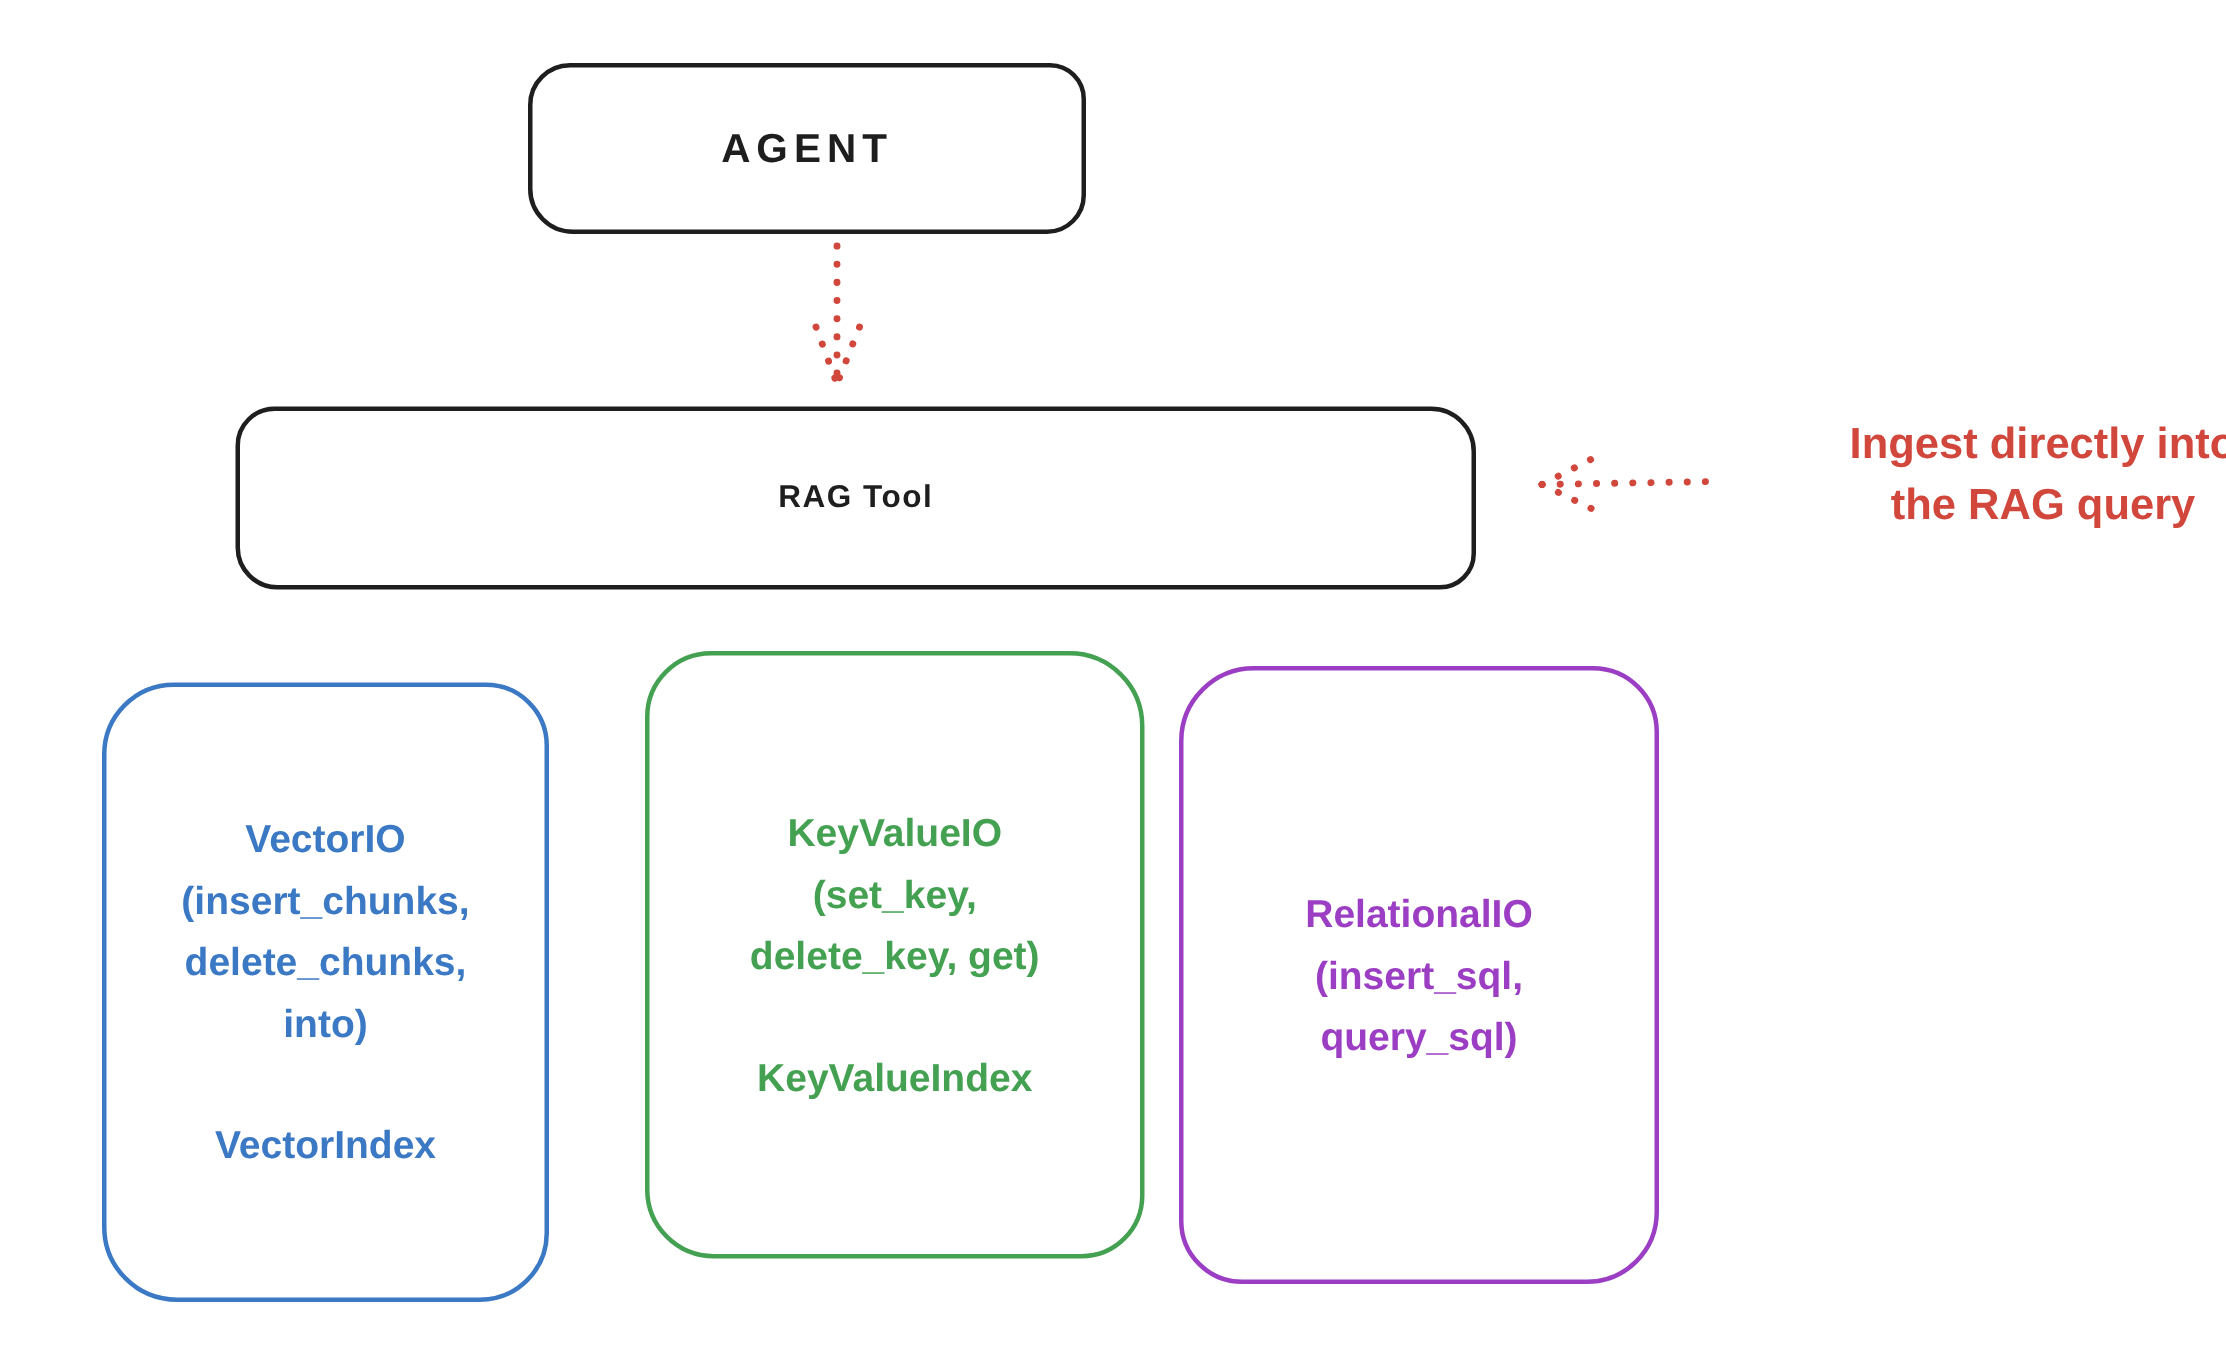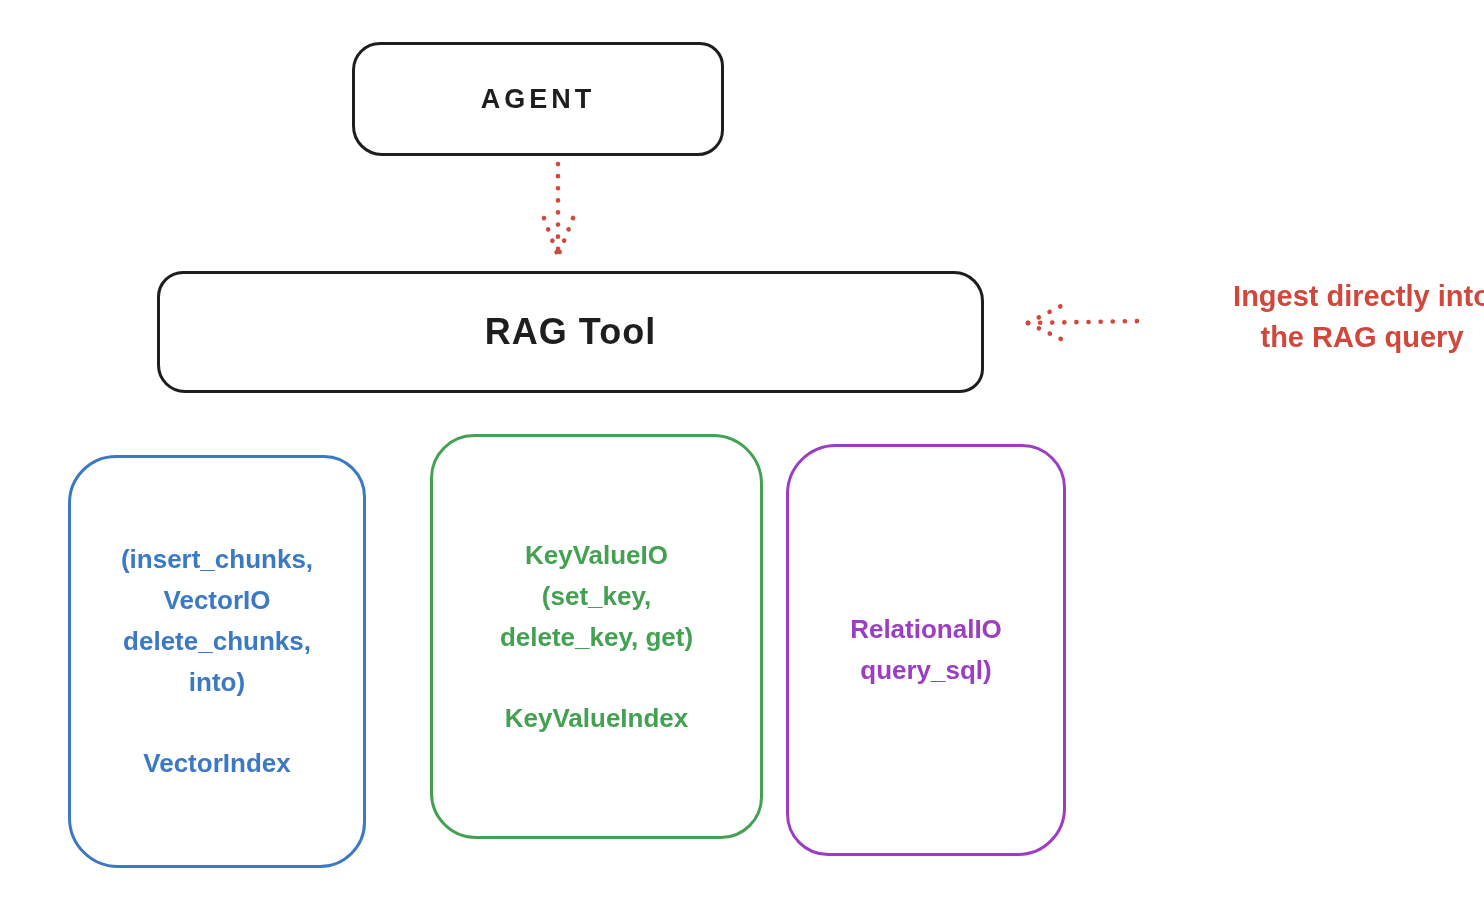--- a/index.html
+++ b/index.html
@@ -35,21 +35,21 @@
   .node-agent {
     left: 352px; top: 42px; width: 372px; height: 114px;
     border: 3.5px solid var(--ink);
     border-radius: 28px 24px 26px 30px;
     font-size: 27px; font-weight: 700; letter-spacing: 4px;
   }
   .node-rag {
     left: 157px; top: 271px; width: 827px; height: 122px;
     border: 3.5px solid var(--ink);
     border-radius: 26px 30px 24px 28px;
-    font-size: 36px; font-weight: 700; letter-spacing: 1px;
+    font-size: 21px; font-weight: 700; letter-spacing: 1px;
   }
   .store {
     position: absolute;
     display: flex;
     flex-direction: column;
     align-items: center;
     justify-content: center;
     gap: 40px;
     text-align: center;
     font-size: 26px;
@@ -64,21 +64,21 @@
     border-radius: 48px 42px 46px 50px;
     color: var(--blue);
   }
   .store-keyvalue {
     left: 430px; top: 434px; width: 333px; height: 405px;
     border: 3.5px solid var(--green);
     border-radius: 44px 50px 42px 46px;
     color: var(--green);
   }
   .store-relational {
-    left: 786px; top: 444px; width: 280px; height: 412px;
+    left: 786px; top: 444px; width: 320px; height: 412px;
     border: 3.5px solid var(--purple);
     border-radius: 50px 44px 48px 42px;
     color: var(--purple);
   }
   .annotation {
     position: absolute;
     left: 1190px; top: 276px; width: 344px;
     text-align: center;
     color: var(--red);
     font-size: 29px;
@@ -121,37 +121,38 @@
     <path d="M16 31 L53 49"></path>
   </svg>
 
   <div class="annotation">
     <div>Ingest directly into</div>
     <div>the RAG query</div>
   </div>
 
   <div class="store store-vector">
     <div class="methods">
+      <div>VectorIO</div>
       <div>(insert_chunks,</div>
-      <div>VectorIO</div>
       <div>delete_chunks,</div>
       <div>into)</div>
     </div>
     <div class="index-label">VectorIndex</div>
   </div>
 
   <div class="store store-keyvalue">
     <div class="methods">
       <div>KeyValueIO</div>
       <div>(set_key,</div>
       <div>delete_key, get)</div>
     </div>
     <div class="index-label">KeyValueIndex</div>
   </div>
 
   <div class="store store-relational">
     <div class="methods">
       <div>RelationalIO</div>
+      <div>(insert_sql,</div>
       <div>query_sql)</div>
     </div>
   </div>
 
 </div>
 
 </body></html>

